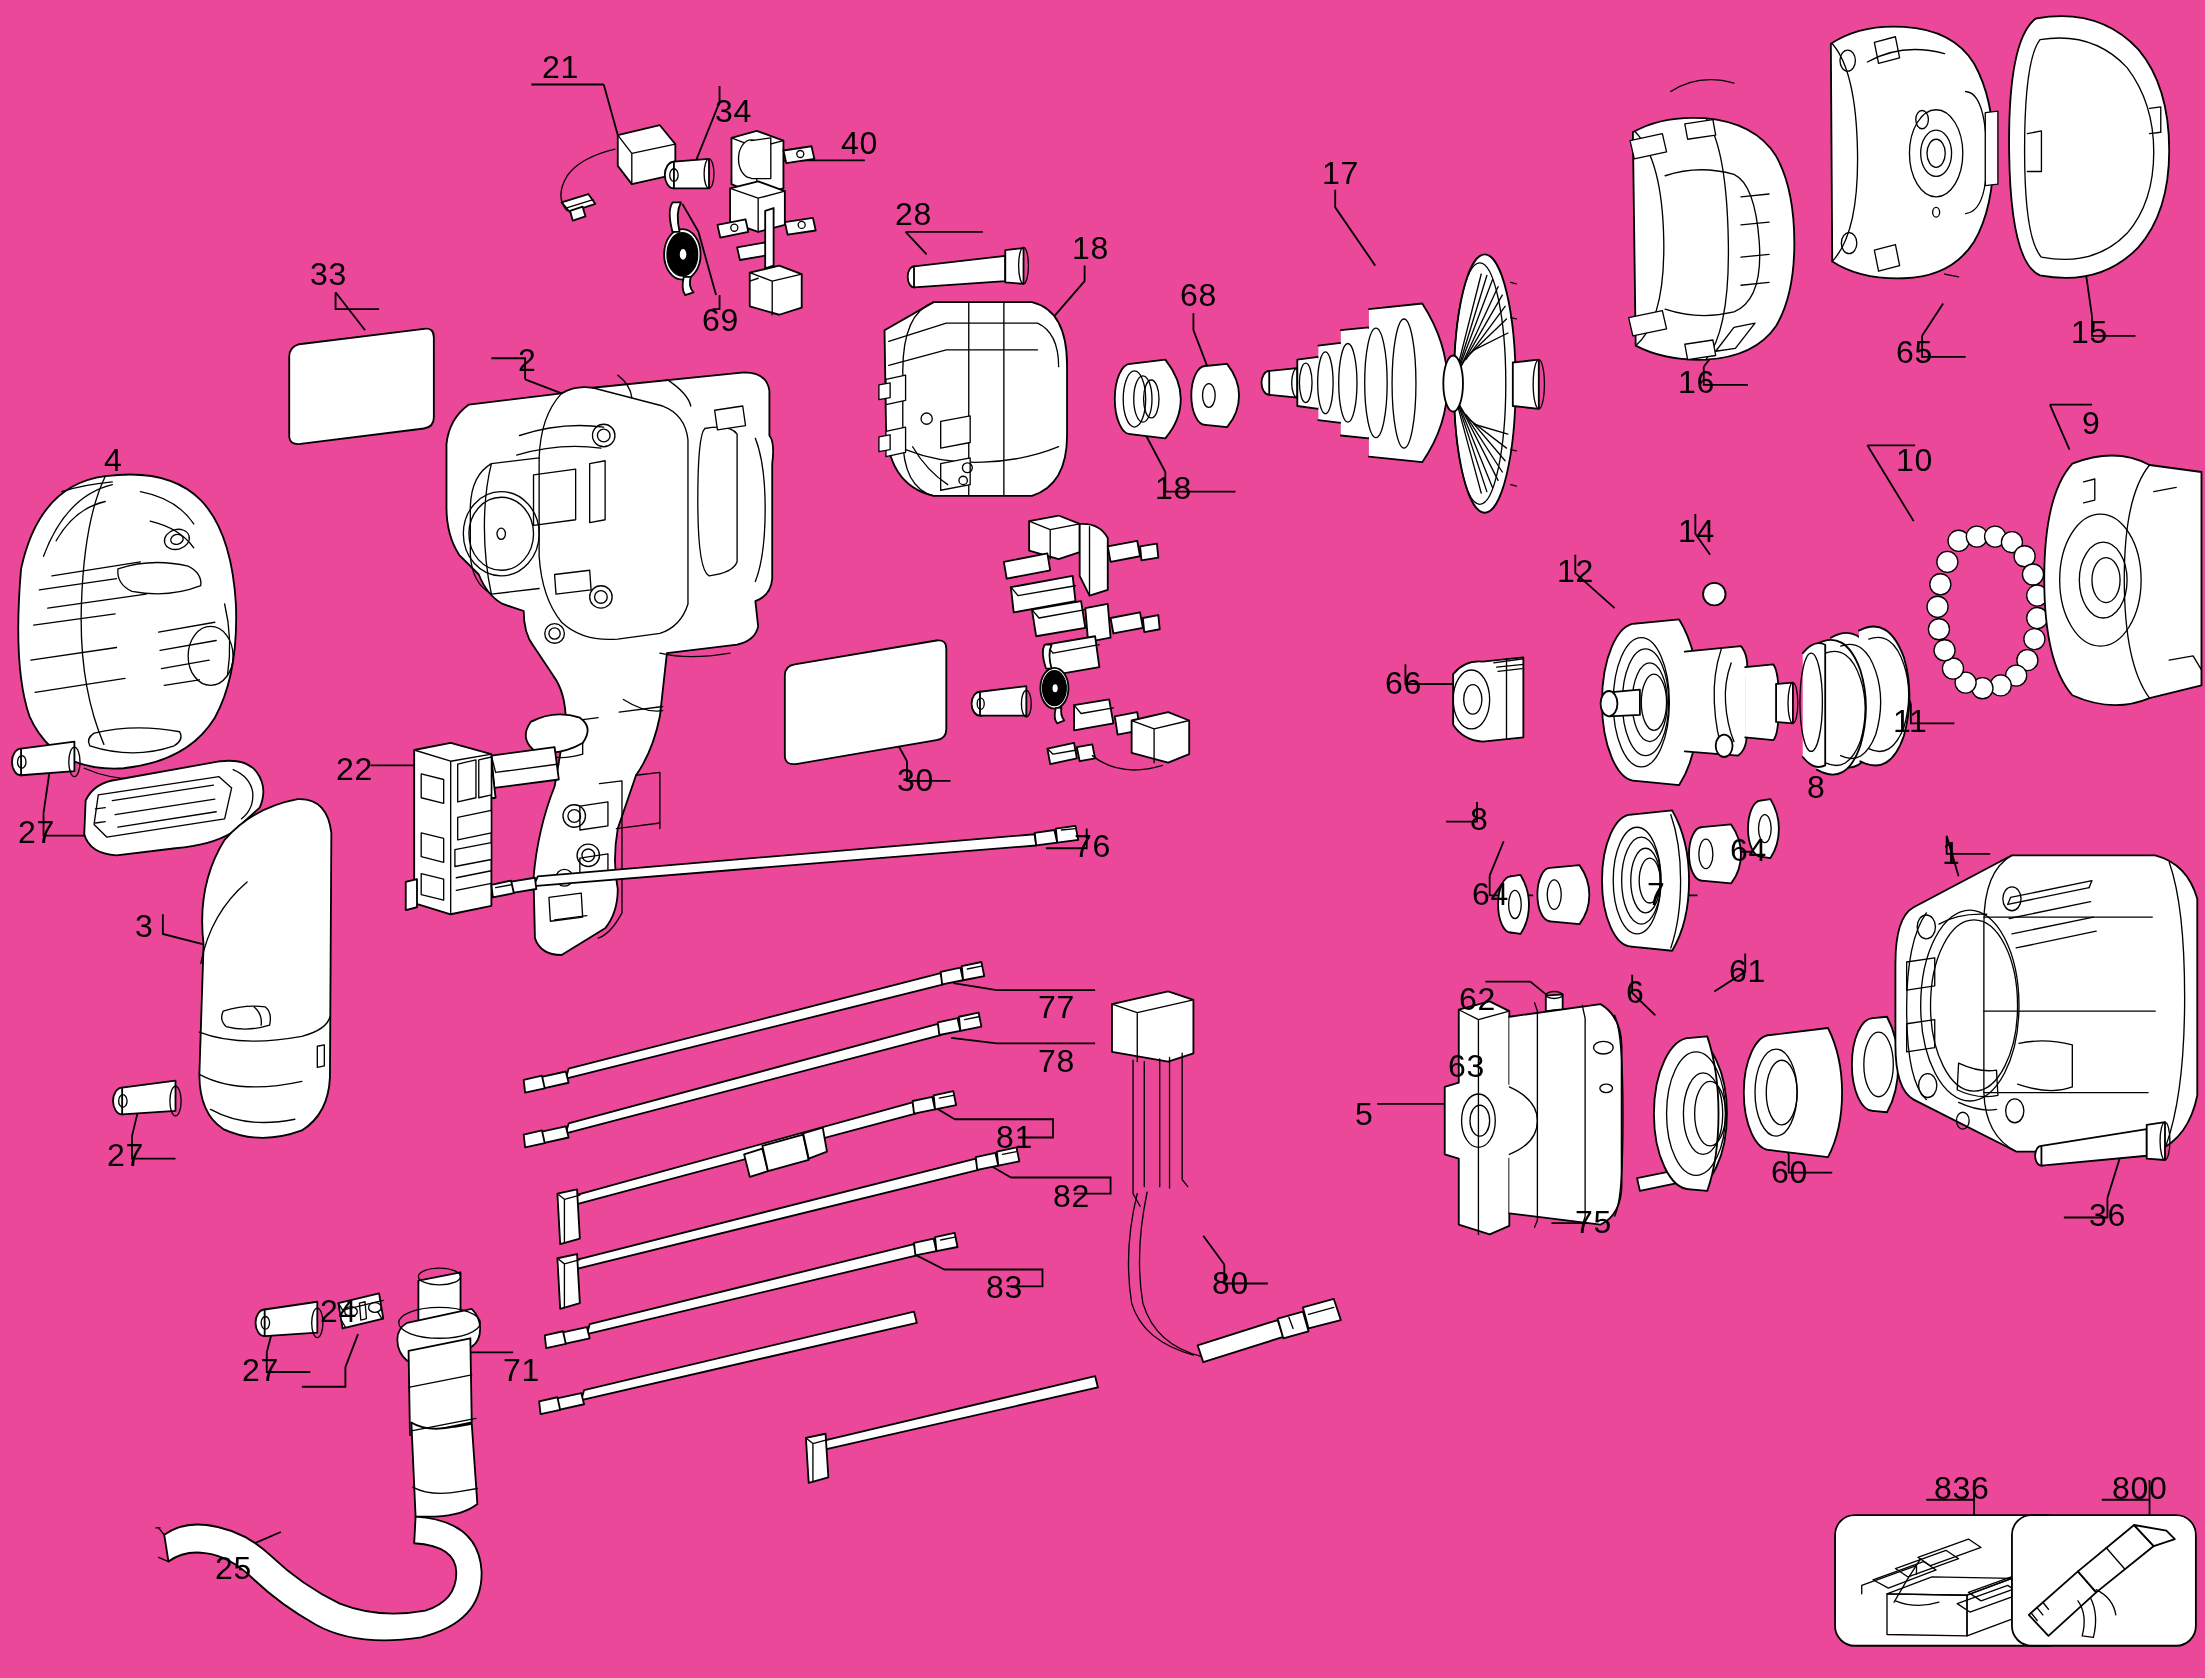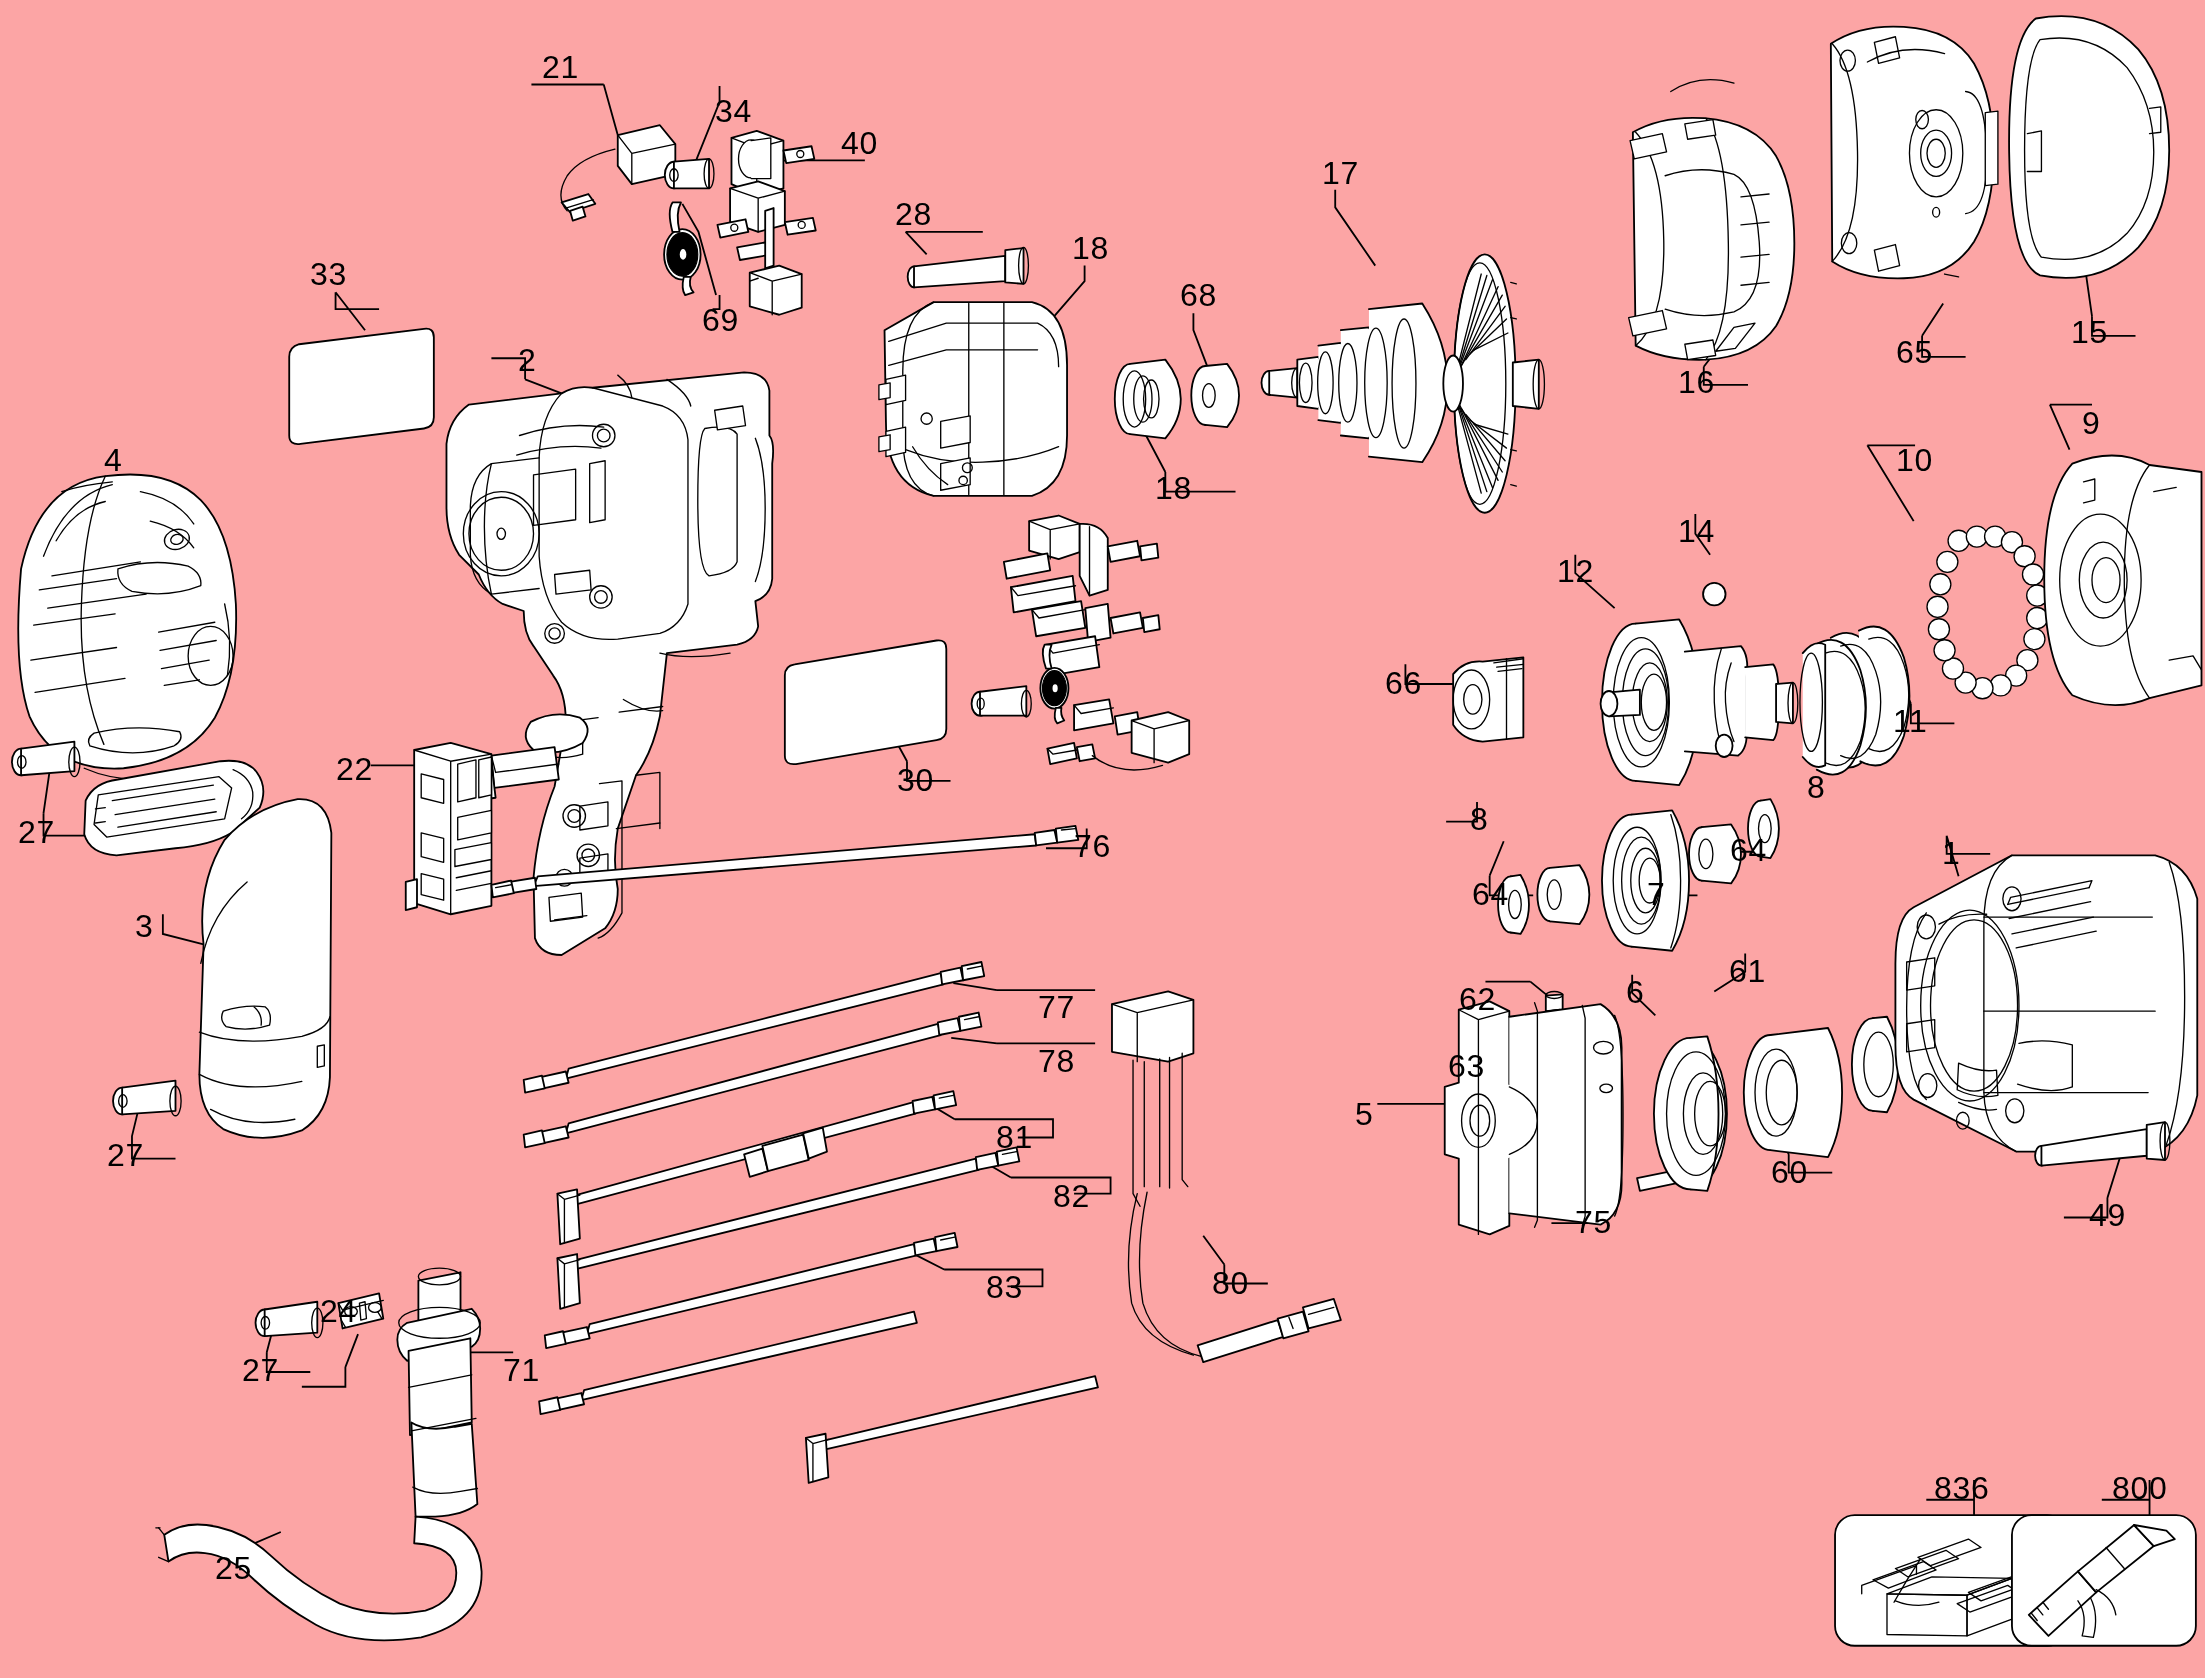--- a/index.html
+++ b/index.html
@@ -1,17 +1,17 @@
 <!DOCTYPE html>
 <html style="font-size:11.2px"><head>
 <meta charset="utf-8">
 <style>
   html,body{margin:0;padding:0;background:#ffffff;}
   body{font-family:"Liberation Sans",sans-serif;}
-  #sheet{position:relative;width:2205px;height:1679px;background:#fca5a5;overflow:hidden;}
+  #sheet{position:relative;width:2205px;height:1679px;background:#ec4899;overflow:hidden;}
   svg{position:absolute;left:0;top:0;width:2205px;height:1679px;}
   .lnT{fill:none;stroke:#000;stroke-width:1.9;stroke-linecap:round;stroke-linejoin:round;}
   .lnF{fill:#fff;stroke:#000;stroke-width:2.6;stroke-linejoin:round;stroke-linecap:round;}
   .lnFT{fill:#fff;stroke:#000;stroke-width:1.9;stroke-linejoin:round;stroke-linecap:round;}
   .blk{fill:#000;stroke:#000;stroke-width:1.6;}
   .lead{fill:none;stroke:#000;stroke-width:2.6;stroke-linecap:butt;}
   .callout{position:absolute;font-family:"Liberation Sans",sans-serif;font-size:32px;
            color:#000;letter-spacing:0.7px;line-height:1;white-space:nowrap;}
 </style>
 </head>
@@ -764,21 +764,21 @@
 <div class="callout" style="left:1730px; top:834px;">64</div>
 <div class="callout" style="left:1807px; top:771px;">8</div>
 <div class="callout" style="left:1942px; top:837px;">1</div>
 <div class="callout" style="left:1729px; top:955px;">61</div>
 <div class="callout" style="left:1626px; top:976px;">6</div>
 <div class="callout" style="left:1771px; top:1156px;">60</div>
 <div class="callout" style="left:1459px; top:983px;">62</div>
 <div class="callout" style="left:1448px; top:1050px;">63</div>
 <div class="callout" style="left:1355px; top:1098px;">5</div>
 <div class="callout" style="left:1575px; top:1206px;">75</div>
-<div class="callout" style="left:2089px; top:1199px;">49</div>
+<div class="callout" style="left:2089px; top:1199px;">36</div>
 <div class="callout" style="left:1074px; top:830px;">76</div>
 <div class="callout" style="left:1038px; top:991px;">77</div>
 <div class="callout" style="left:1038px; top:1045px;">78</div>
 <div class="callout" style="left:996px; top:1121px;">81</div>
 <div class="callout" style="left:1053px; top:1180px;text-align:right;">82</div>
 <div class="callout" style="left:986px; top:1271px;">83</div>
 <div class="callout" style="left:1212px; top:1267px;">80</div>
 <div class="callout" style="left:503px;  top:1354px;">71</div>
 <div class="callout" style="left:242px; top:1354px;">27</div>
 <div class="callout" style="left:320px;  top:1295px;text-align:center;">24</div>

